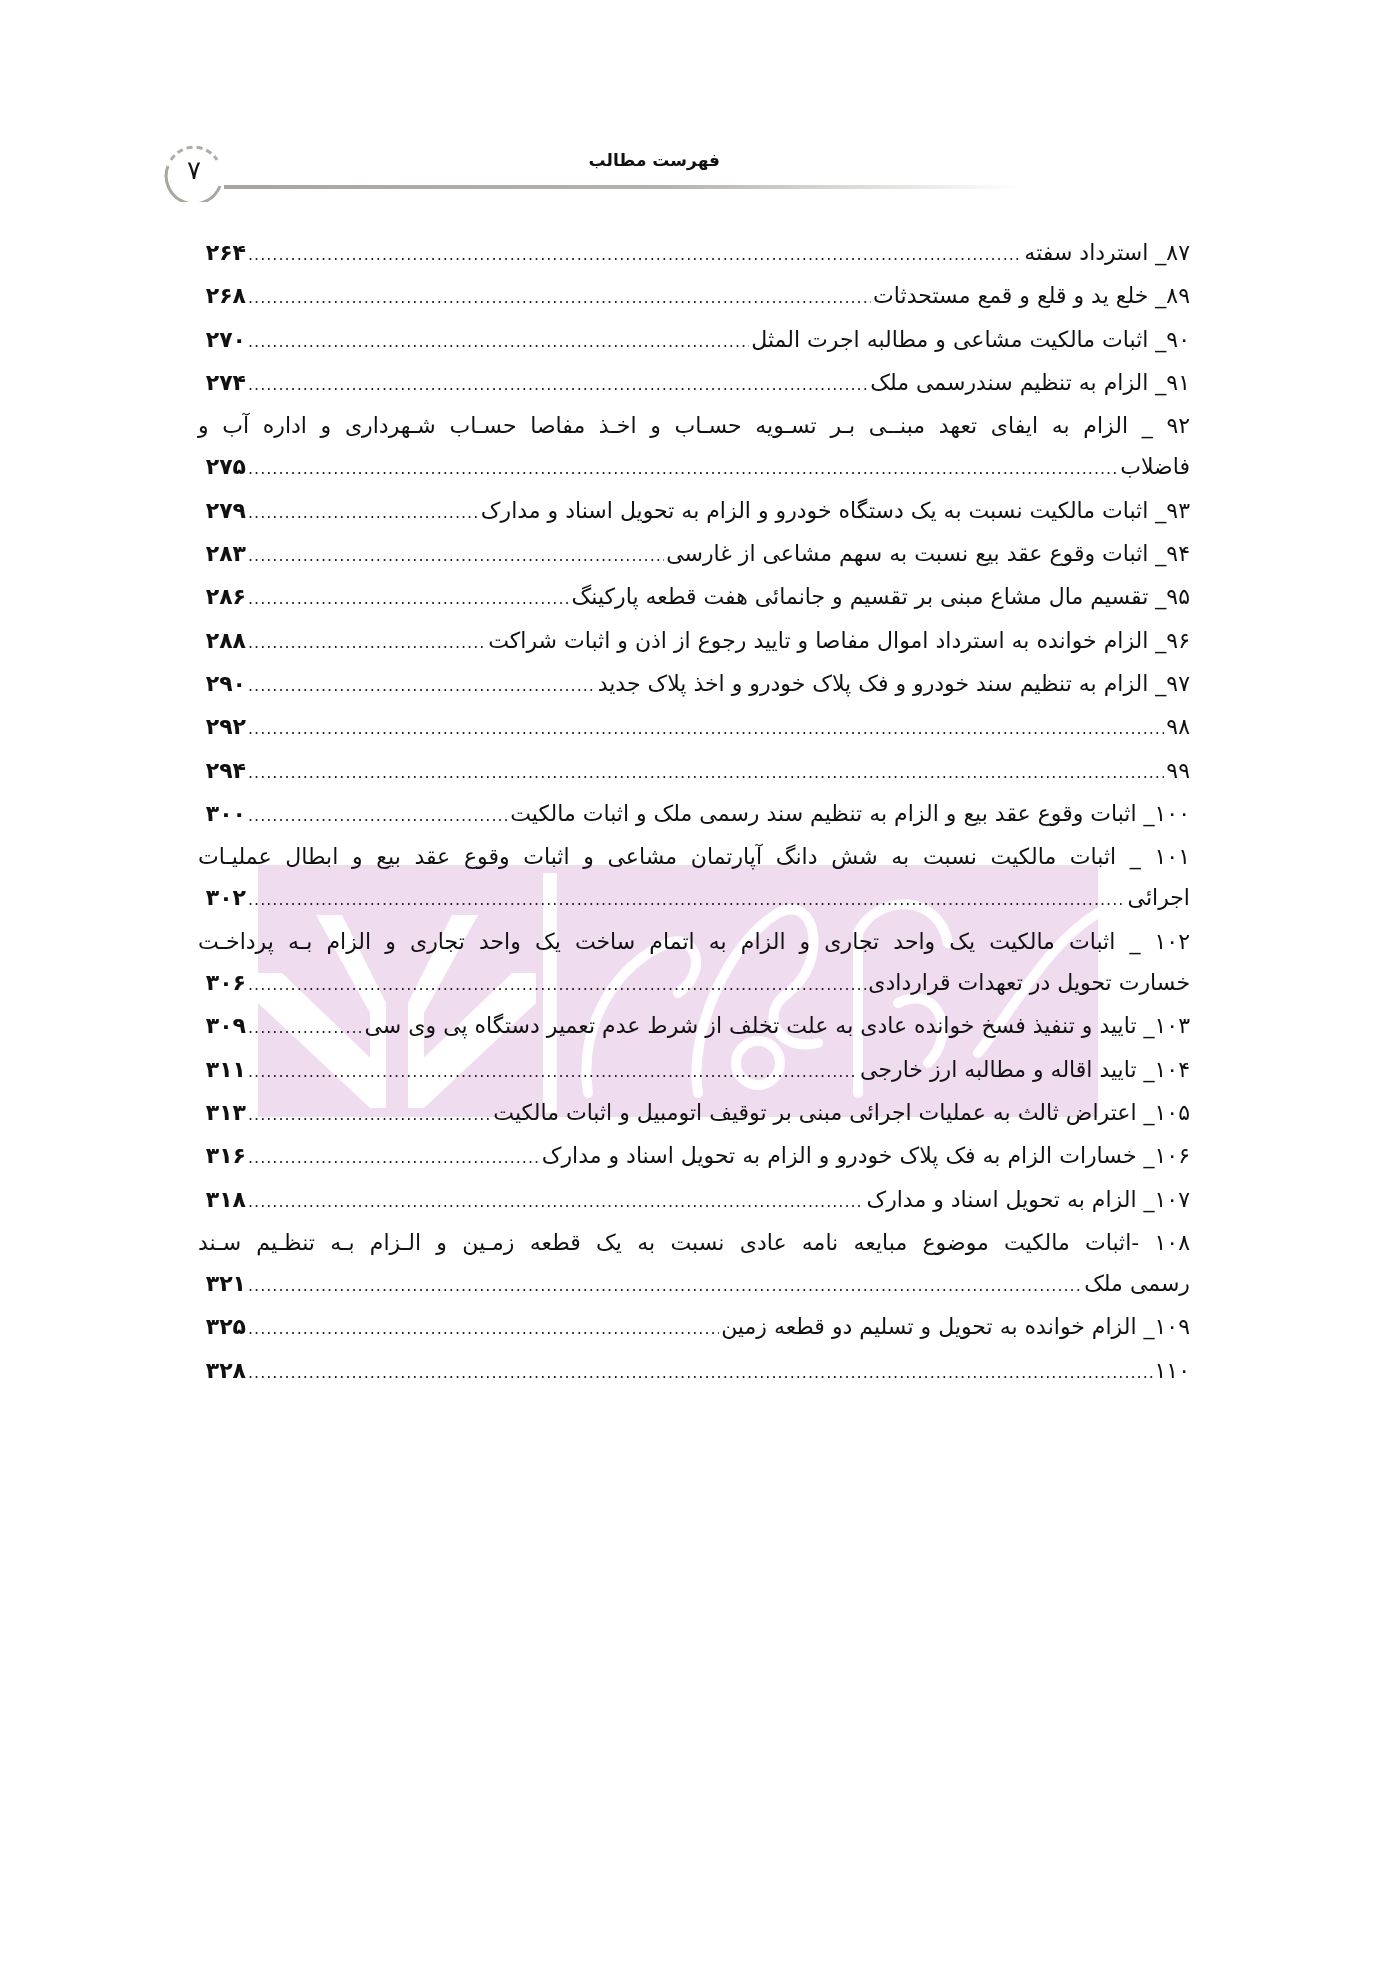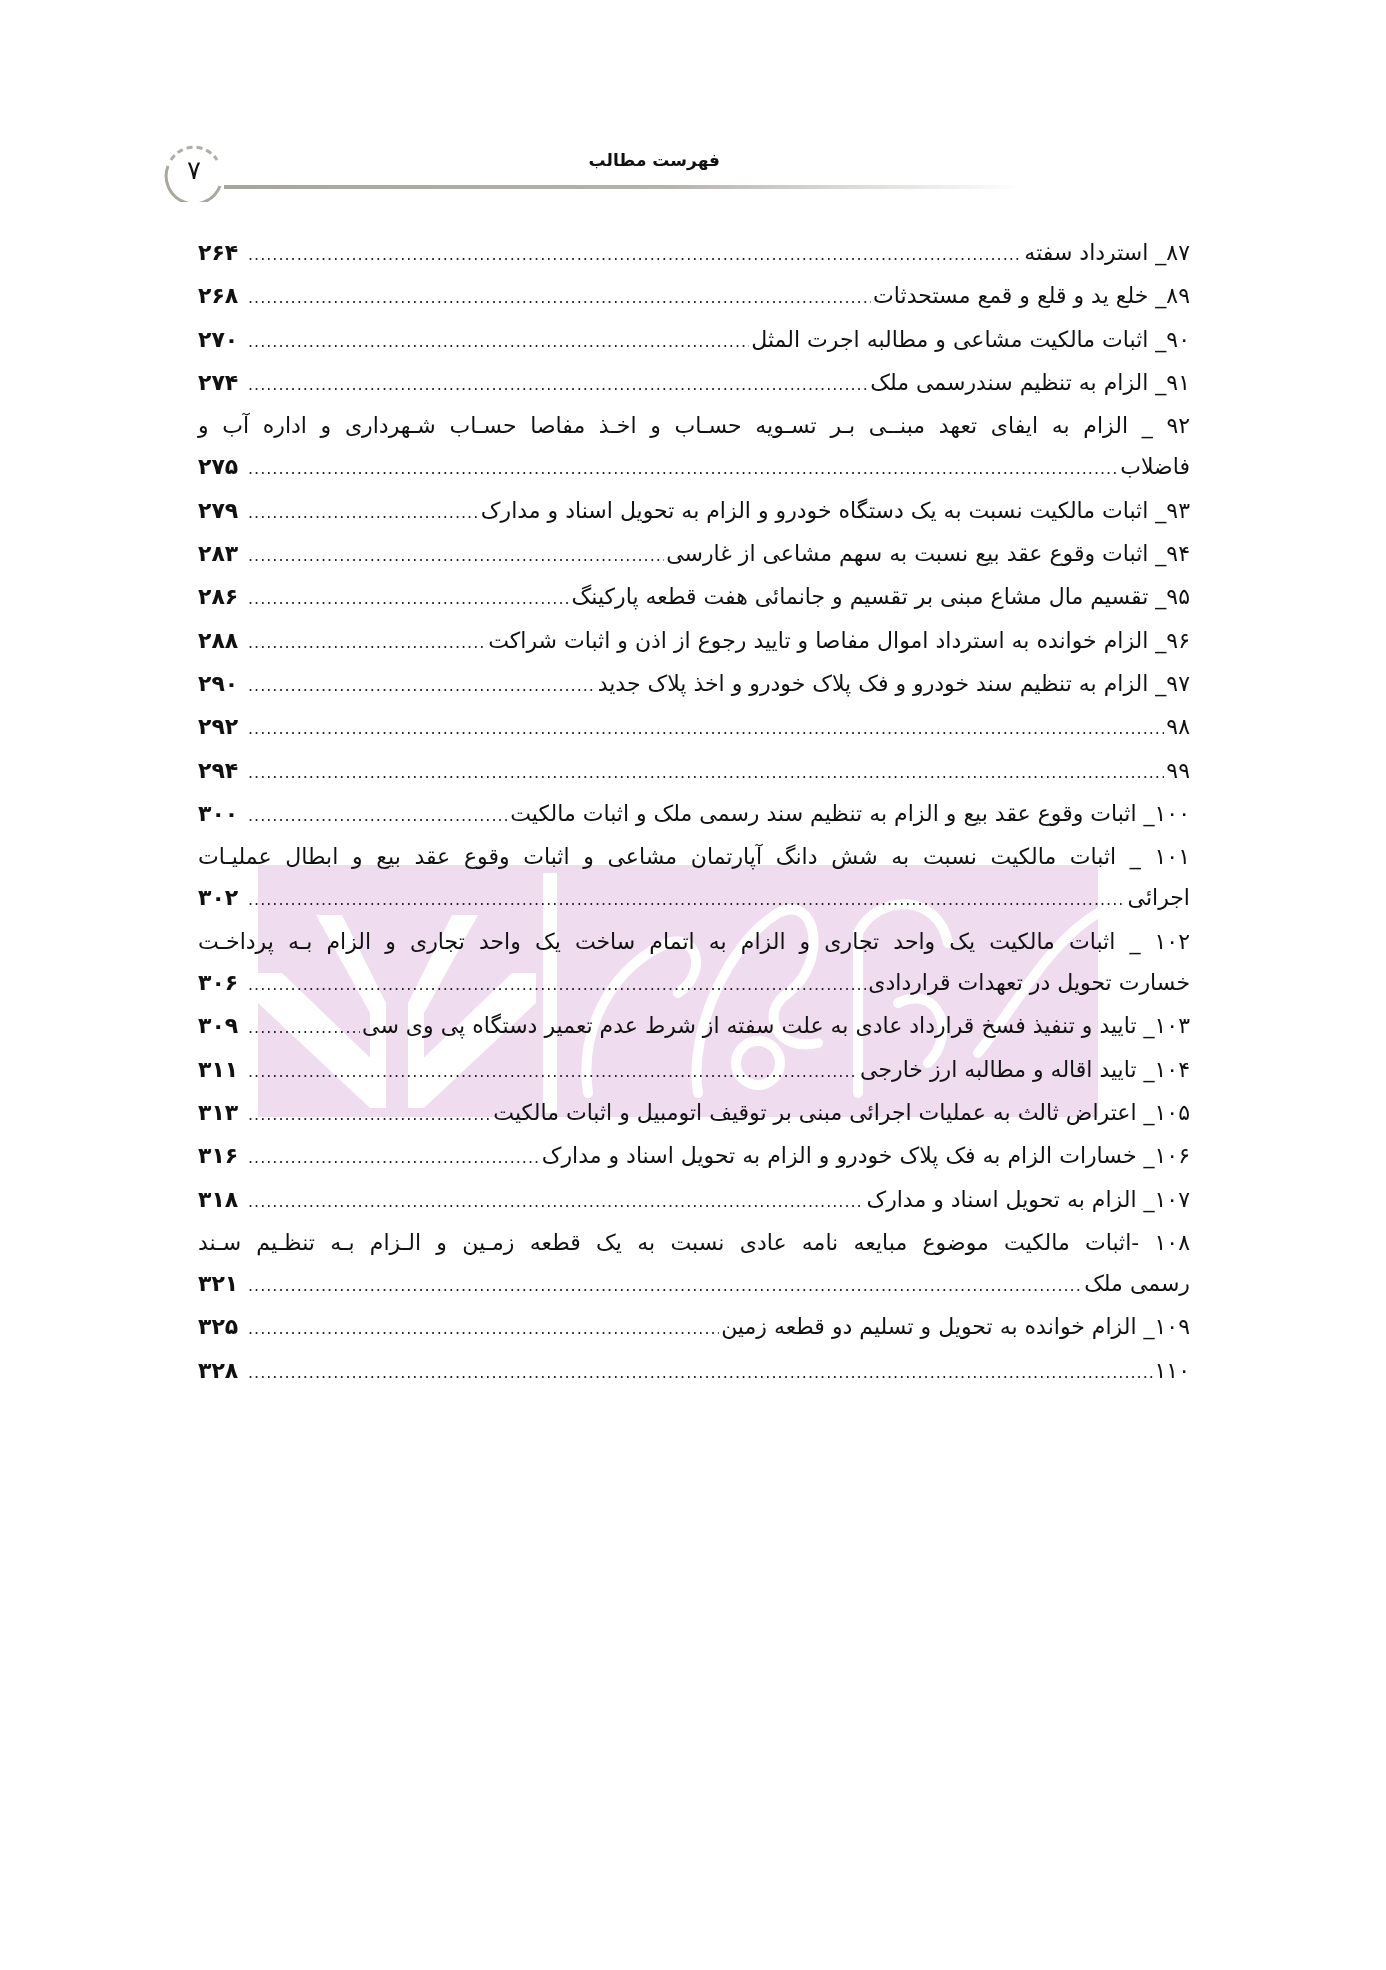--- a/index.html
+++ b/index.html
@@ -35,21 +35,21 @@
   }
   .entry { position: relative; }
   .line { display: flex; align-items: baseline; white-space: nowrap; }
   .line.full { text-align: justify; text-align-last: justify; display: block; white-space: normal; }
   .title-text { flex: 0 0 auto; }
   .dots {
     flex: 1 1 auto; overflow: hidden; margin: 0 2px; color: #222;
     font-size: 16px; letter-spacing: 1px; white-space: nowrap; direction: ltr; text-align: left;
   }
   .dots::before { content: "................................................................................................................................................................................................................................................................."; }
-  .pg { flex: 0 0 auto; font-weight: bold; min-width: 48px; text-align: left; }
+  .pg { flex: 0 0 auto; font-weight: bold; min-width: 48px; text-align: right; }
 </style>
 </head>
 <body>
 
 <div class="header">
   <div class="page-circle">
     <svg width="62" height="62" viewBox="0 0 62 62">
       <path d="M 8 20 A 27 27 0 0 1 54 20" fill="none" stroke="#b0ada6" stroke-width="3" stroke-dasharray="6 4"></path>
       <path d="M 5 26 A 27 27 0 0 0 57 46" fill="none" stroke="#aaa79f" stroke-width="3"></path>
     </svg>
@@ -197,21 +197,21 @@
       <div class="line full"><span class="num">۱۰۲</span> <span class="title-text">_ اثبات مالکیت یک واحد تجاری و الزام به اتمام ساخت یک واحد تجاری و الزام بـه پرداخـت</span></div>
       <div class="line">
         <span class="title-text">خسارت تحویل در تعهدات قراردادی</span>
         <span class="dots"></span>
         <span class="pg">۳۰۶</span>
       </div>
     </div>
     <div class="entry">
       <div class="line">
         <span class="num">۱۰۳</span> 
-        <span class="title-text">_ تایید و تنفیذ فسخ قرارداد عادی به علت سفته از شرط عدم تعمیر دستگاه پی وی سی</span>
+        <span class="title-text">_ تایید و تنفیذ فسخ خوانده عادی به علت تخلف از شرط عدم تعمیر دستگاه پی وی سی</span>
         <span class="dots"></span>
         <span class="pg">۳۰۹</span>
       </div>
     </div>
     <div class="entry">
       <div class="line">
         <span class="num">۱۰۴</span> 
         <span class="title-text">_ تایید اقاله و مطالبه ارز خارجی</span>
         <span class="dots"></span>
         <span class="pg">۳۱۱</span>

